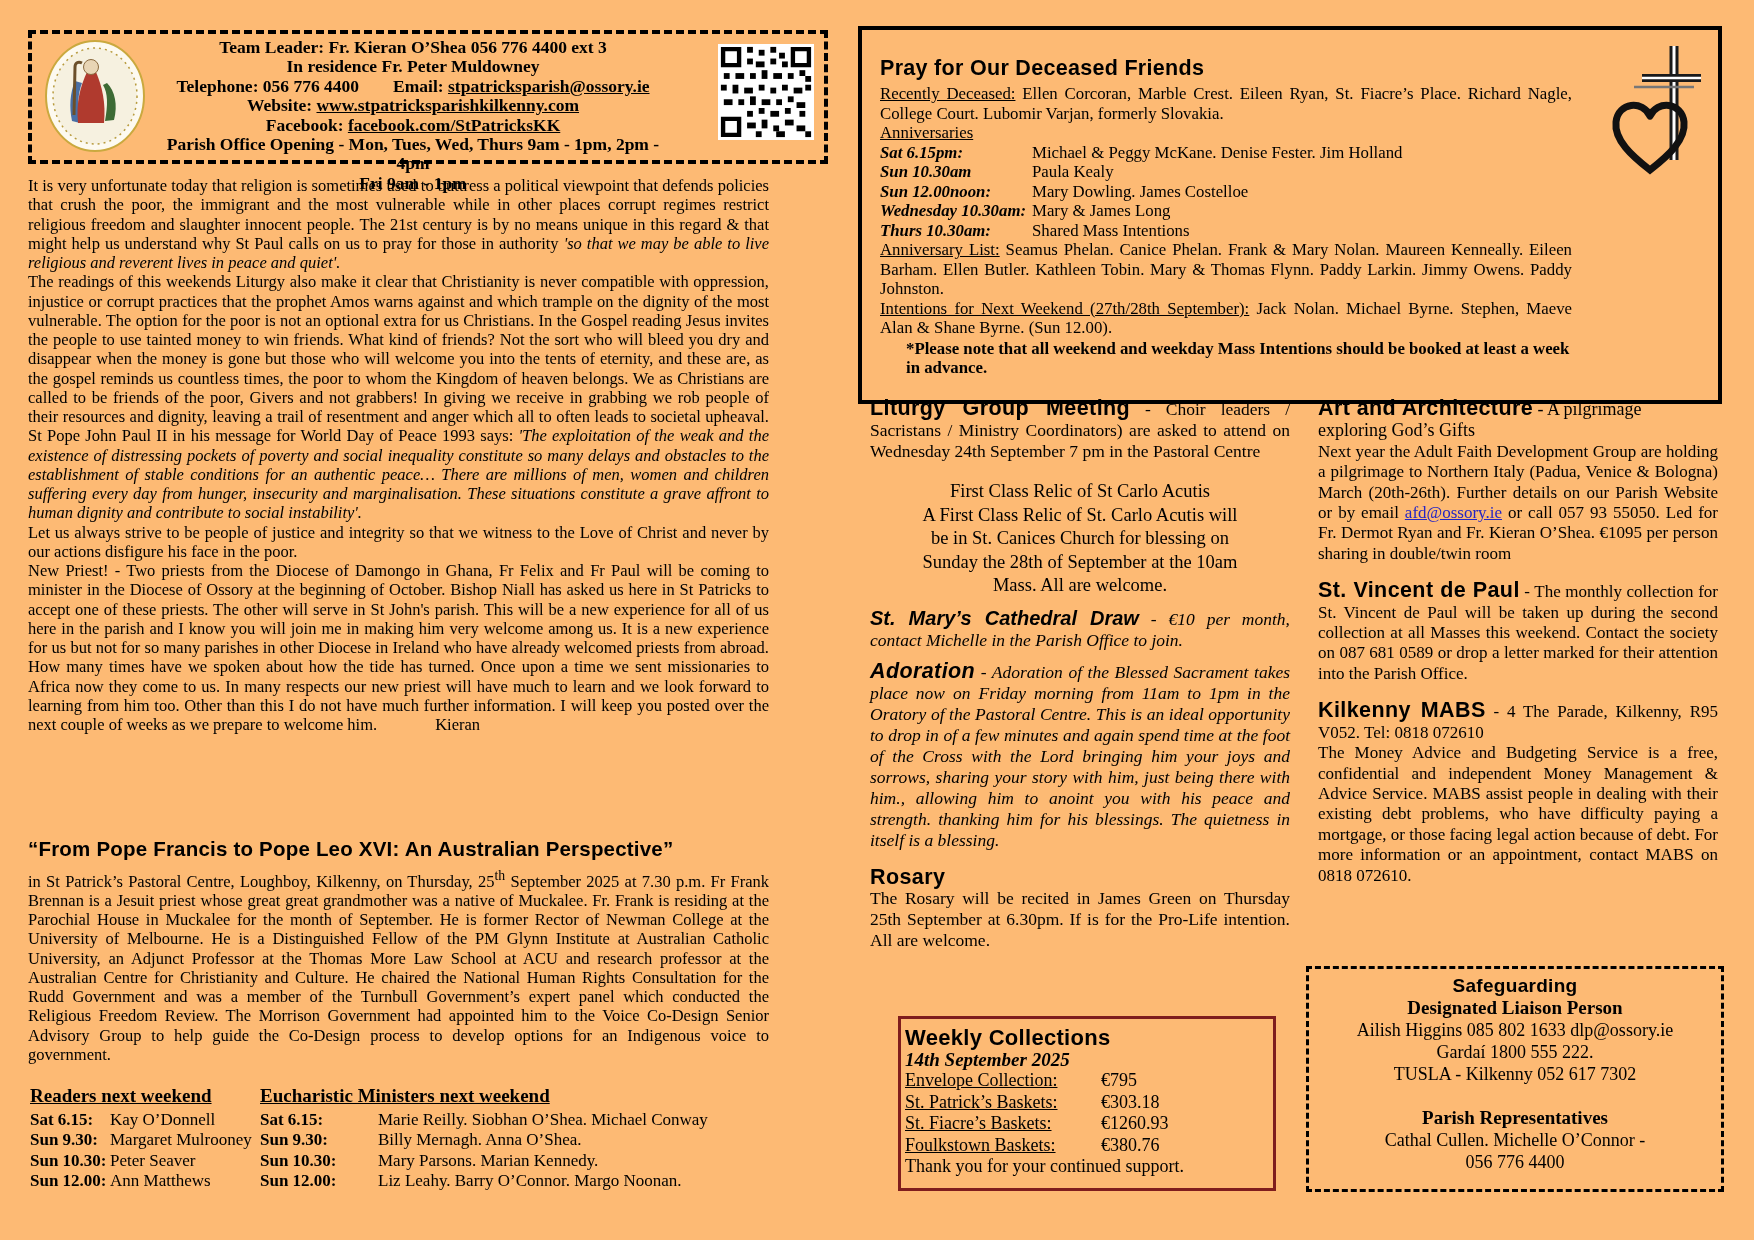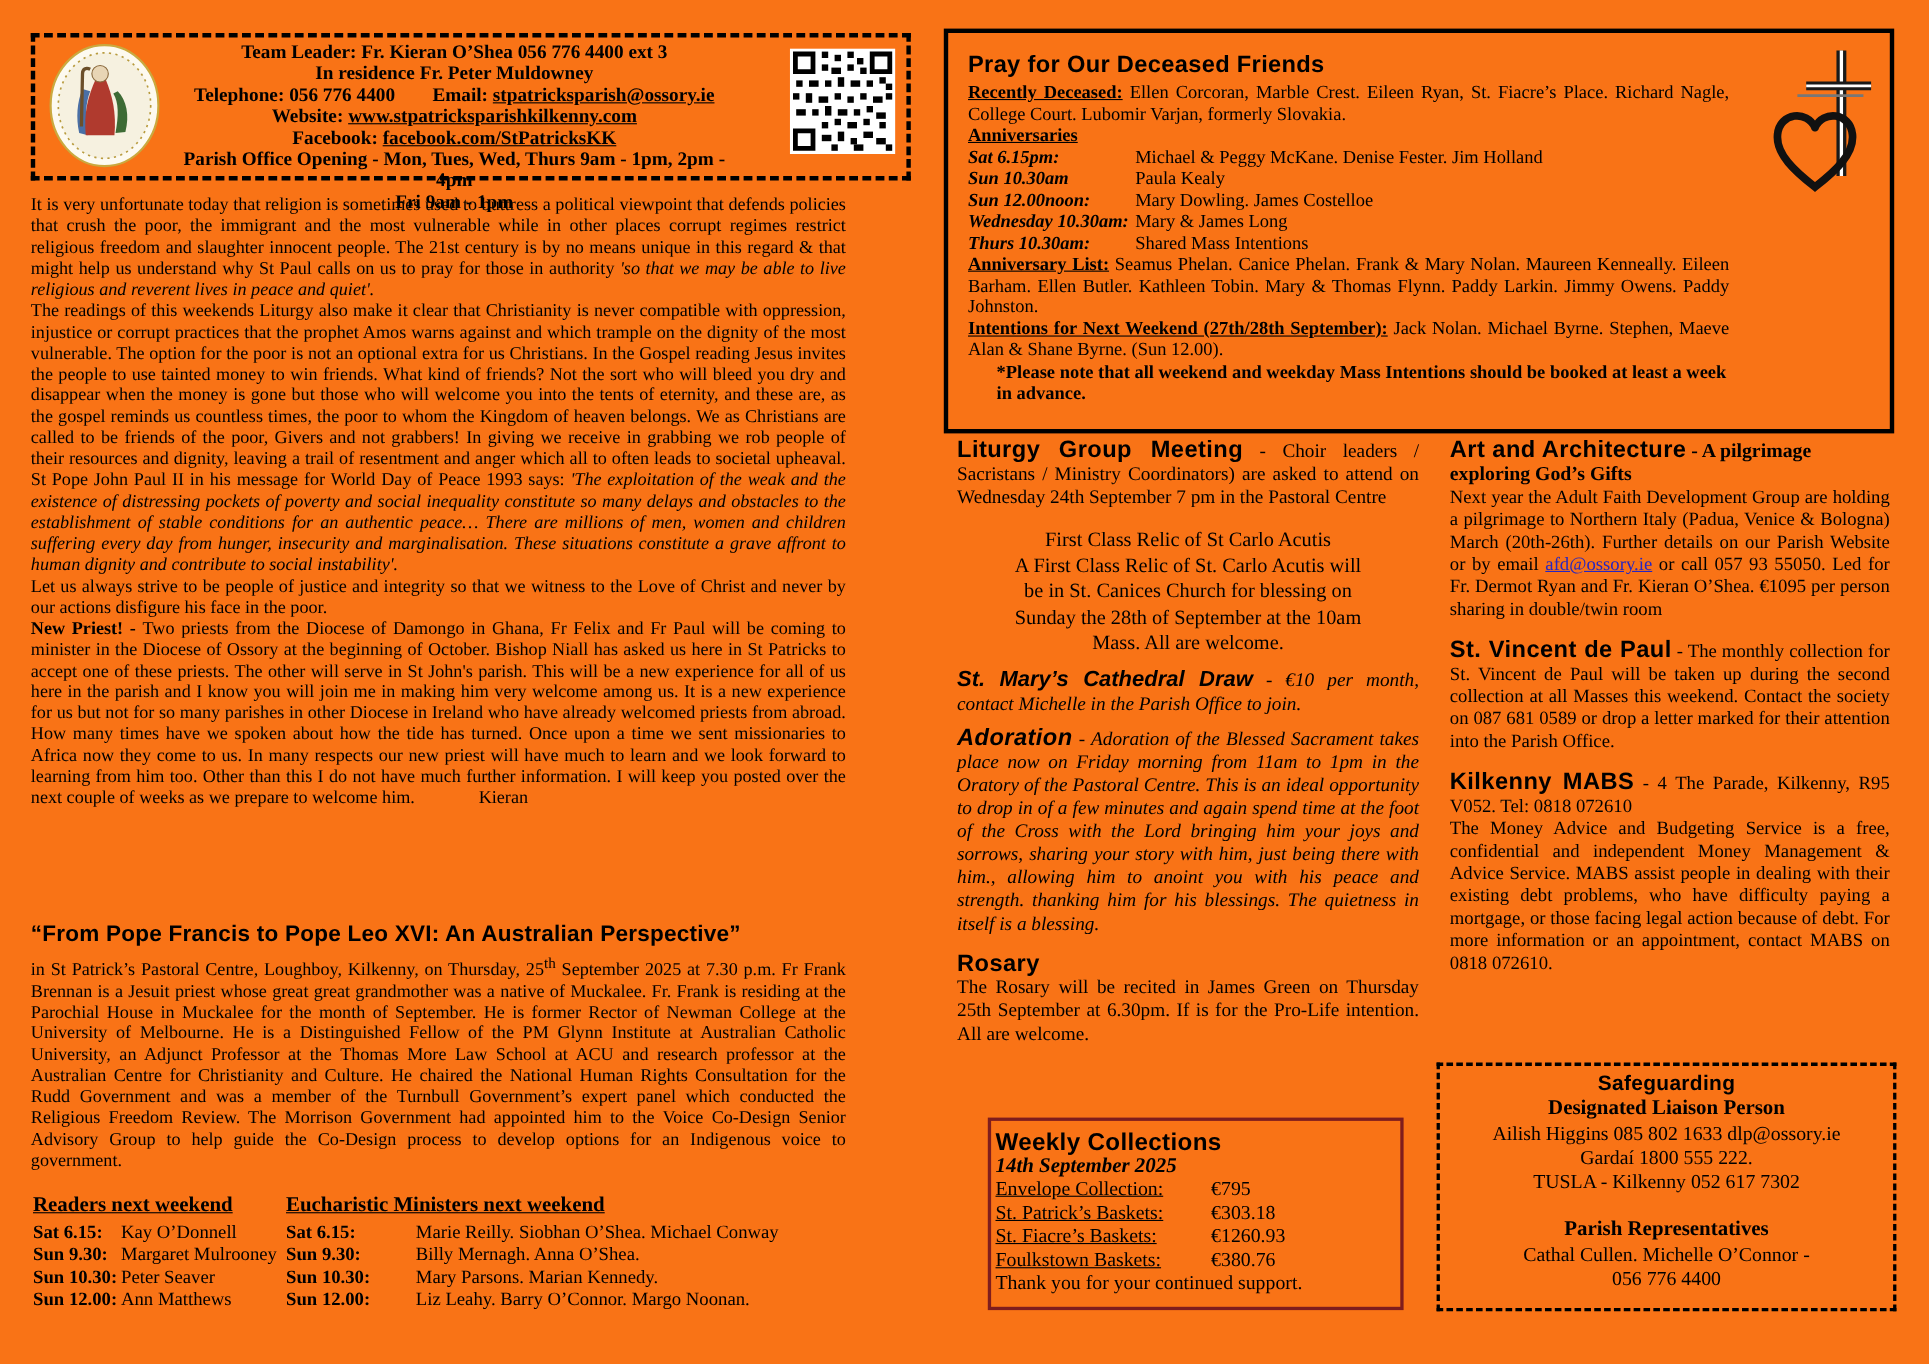--- a/index.html
+++ b/index.html
@@ -1,20 +1,20 @@
 <!DOCTYPE html>
 <html><head>
 <meta charset="utf-8">
 <style>
   html,body{margin:0;padding:0;background:#e8e8e8;}
-  .page{position:relative;width:1754px;height:1240px;background:#f97316;overflow:hidden;
+  .page{position:relative;width:1754px;height:1240px;background:#fdba74;overflow:hidden;
         font-family:"Liberation Serif",serif;color:#000;}
   .sb{font-family:"Liberation Sans",sans-serif;font-weight:700;}
   .u{text-decoration:underline;}
-  .b{font-weight:bold;}
+  .b{font-weight:normal;}
   .i{font-style:italic;}
   .just{text-align:justify;}
   p{margin:0;}
 
   
   .hdr-box{position:absolute;left:28px;top:30px;width:792px;height:126px;border:4px dashed #000;}
   .crest{position:absolute;left:12px;top:5px;width:102px;height:114px;}
   .hdr-lines{position:absolute;left:118px;right:148px;top:4px;text-align:center;
              font-weight:bold;font-size:17.5px;line-height:19.4px;}
   .qr{position:absolute;right:10px;top:10px;width:96px;height:96px;}
@@ -28,21 +28,21 @@
   .rosters{position:absolute;left:30px;top:1086px;width:740px;display:flex;font-size:17px;line-height:20.5px;}
   .readers{width:230px;}
   .ministers{flex:1;}
   .ros-h{font-weight:bold;text-decoration:underline;font-size:19px;margin-bottom:3px;}
   .rrow{display:flex;}
   .rtime{flex:0 0 80px;font-weight:bold;}
   .mtime{flex:0 0 118px;font-weight:bold;}
 
   
   .dec-box{position:absolute;left:858px;top:26px;width:838px;height:346px;border:4px solid #000;
-           padding:14px 0 0 18px;}
+           padding:24px 0 0 18px;}
   .dec-title{font-size:21.5px;letter-spacing:.3px;margin:2px 0 3px 0;}
   .dec-text{width:692px;font-size:16.8px;line-height:19.5px;}
   .drow{display:flex;}
   .dtime{flex:0 0 152px;font-weight:bold;font-style:italic;}
   .dec-note{font-weight:bold;padding-left:26px;margin-top:1px;}
   .crossheart{position:absolute;right:16px;top:12px;width:104px;height:152px;}
 
   
   .colA{position:absolute;left:870px;top:398px;width:420px;font-size:17.5px;line-height:21px;}
   .colB{position:absolute;left:1318px;top:398px;width:400px;font-size:17px;line-height:20.4px;}

